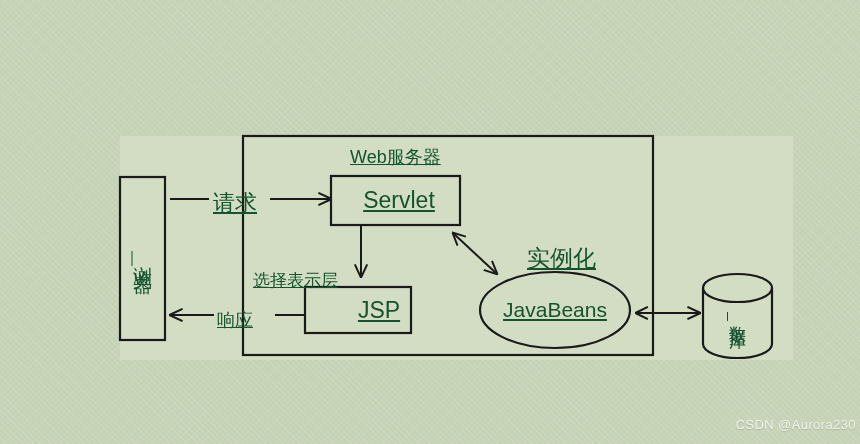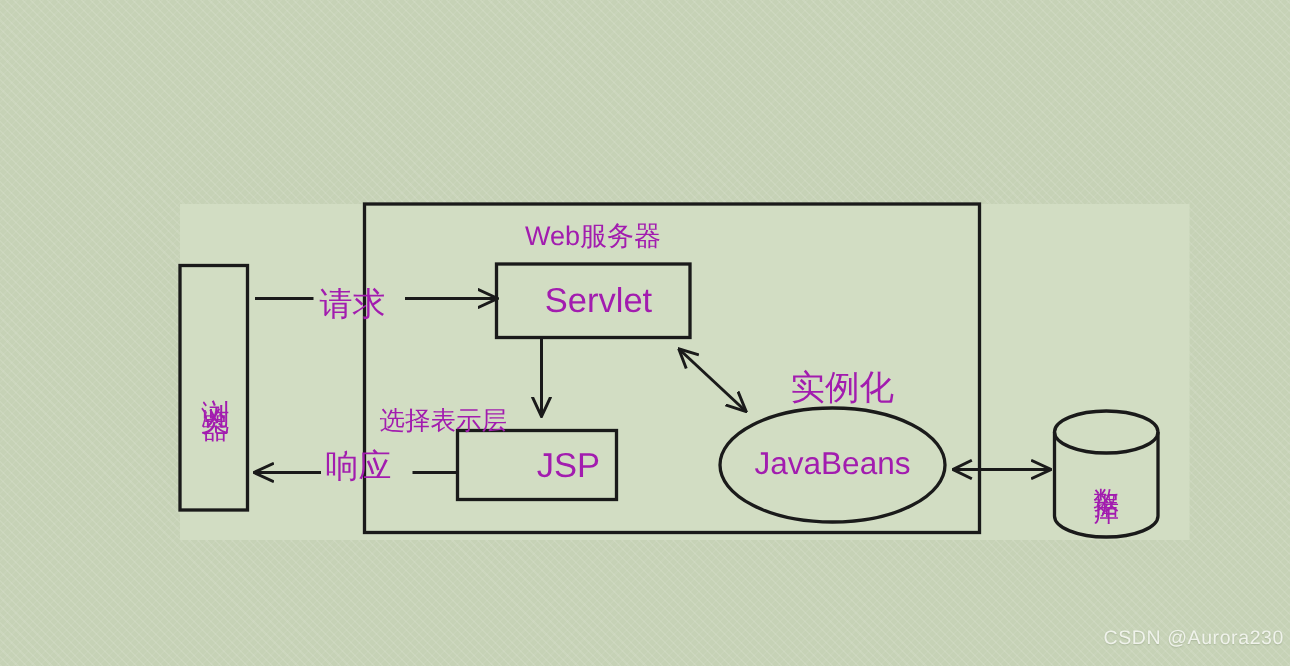--- a/index.html
+++ b/index.html
@@ -34,23 +34,24 @@
     background: #d2ddc3;
   }
   #diagram {
     position: absolute;
     left: 0; top: 0;
     width: 860px;
     height: 444px;
   }
   .node-label {
     position: absolute;
-    color: #a21caf;
+    color: #14532d;
     white-space: nowrap;
     pointer-events: none;
+    text-decoration: underline;
   }
   .lbl-servlet {
     left: 331px; top: 176px;
     width: 136px; height: 49px;
     display: flex; align-items: center; justify-content: center;
     font-size: 23px;
   }
   .lbl-jsp {
     left: 305px; top: 287px;
     width: 106px; height: 46px;
@@ -82,22 +83,22 @@
   }
   .lbl-webserver {
     left: 350px; top: 145px;
     font-size: 18px;
   }
   .lbl-request {
     left: 213px; top: 188px;
     font-size: 22px;
   }
   .lbl-response {
-    left: 217px; top: 296px;
-    font-size: 22px;
+    left: 217px; top: 308px;
+    font-size: 18px;
   }
   .lbl-select-view {
     left: 253px; top: 253px;
     font-size: 17px;
     margin-top: 16px;
   }
   .lbl-instantiate {
     left: 527px; top: 243px;
     font-size: 23px;
   }

